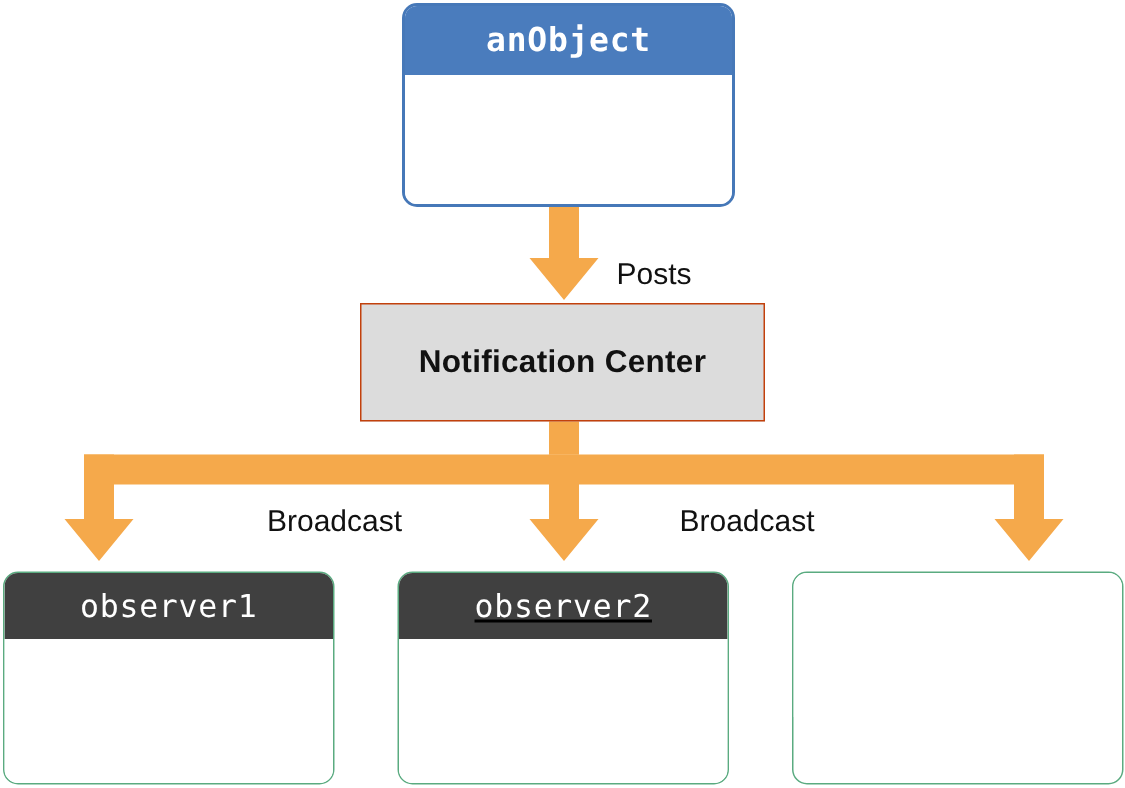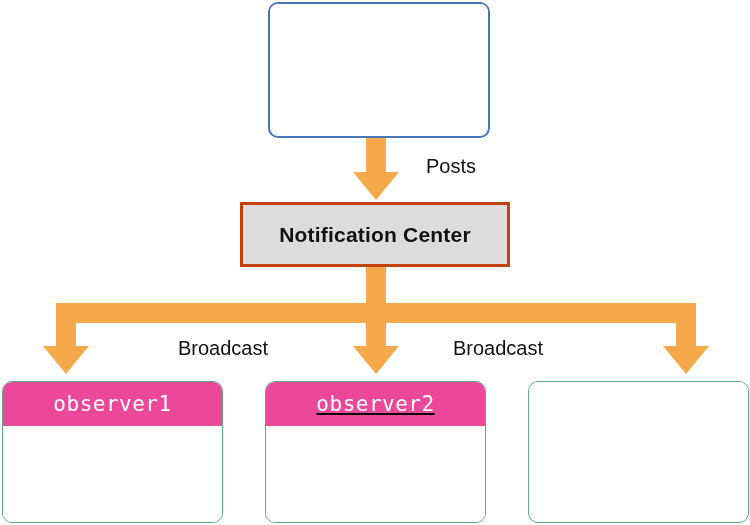--- a/index.html
+++ b/index.html
@@ -56,23 +56,23 @@
     background: #4a7cbd;
     font-size: 22px;
     font-weight: bold;
   }
   #box-anobject .obj-body { height: 86px; }
 
   
   #box-notification-center {
     position: absolute;
     left: 240px; top: 202px;
-    width: 270px; height: 65px;
+    width: 270px; height: 79px;
     background: #dcdcdc;
-    border: 3px solid #c2410c;
+    border: 1px solid #c2410c;
     display: flex;
     align-items: center;
     justify-content: center;
   }
   #box-notification-center .nc-label {
     font-size: 21px;
     font-weight: bold;
     color: #111111;
     letter-spacing: 0.2px;
     white-space: nowrap;
@@ -80,38 +80,38 @@
 
   
   .observer-box {
     border: 1px solid #5aab80;
     top: 381px;
     width: 221px;
     height: 142px;
   }
   .observer-box .obj-header {
     height: 44px;
-    background: #ec4899;
+    background: #404040;
     font-size: 21px;
     font-weight: normal;
   }
   .observer-box .obj-body { height: 96px; }
 
   #box-observer1 { left: 2px; }
   #box-observer2 { left: 265px; text-decoration: underline; }
   #box-observer3 { left: 528px; }
 
   
   .edge-label {
     position: absolute;
     font-size: 20px;
     color: #111111;
     white-space: nowrap;
   }
-  #label-posts { left: 411px; top: 155px; margin-left: 15px; }
+  #label-posts { left: 411px; top: 172px; }
   #label-broadcast-left { left: 178px; top: 337px; }
   #label-broadcast-right { left: 453px; top: 337px; }
 </style>
 </head>
 <body>
 
 <div id="canvas">
 
   <svg id="arrow-layer" viewBox="0 0 750 525" width="750" height="525">
     <g fill="#f5a94b">
@@ -124,20 +124,21 @@
 
       <path d="M 56 303 L 76 303 L 76 346 L 89 346 L 66 374 L 43 346 L 56 346 Z"></path>
 
       <path d="M 366 303 L 386 303 L 386 346 L 399 346 L 376 374 L 353 346 L 366 346 Z"></path>
 
       <path d="M 676 303 L 696 303 L 696 346 L 709 346 L 686 374 L 663 346 L 676 346 Z"></path>
     </g>
   </svg>
 
   <div class="obj-box" id="box-anobject">
+    <div class="obj-header">anObject</div>
     <div class="obj-body"></div>
   </div>
 
   <div class="edge-label" id="label-posts">Posts</div>
 
   <div id="box-notification-center">
     <span class="nc-label">Notification Center</span>
   </div>
 
   <div class="edge-label" id="label-broadcast-left">Broadcast</div>

